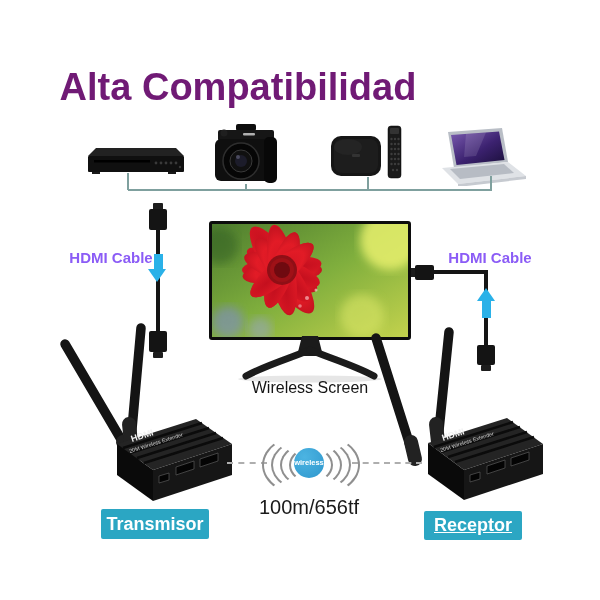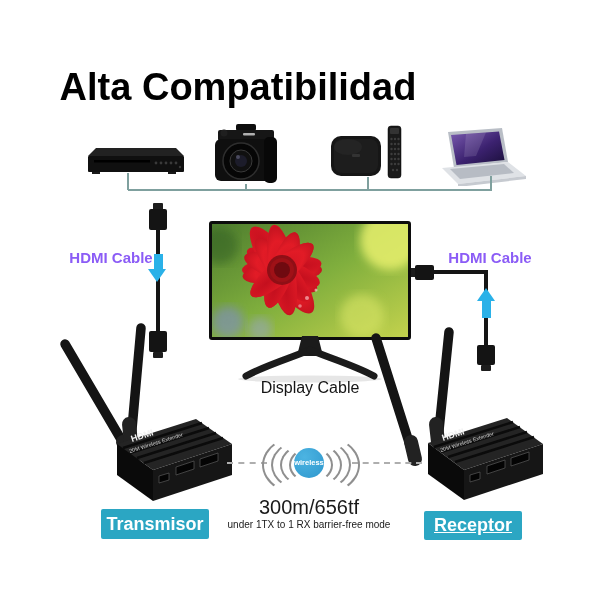--- a/index.html
+++ b/index.html
@@ -1,21 +1,21 @@
 <!DOCTYPE html>
 <html><head>
 <meta charset="utf-8">
 <style>
   html,body{margin:0;padding:0;background:#fff;}
   #stage{position:relative;width:600px;height:600px;background:#ffffff;overflow:hidden;
          font-family:"Liberation Sans",sans-serif;}
   .abs{position:absolute;}
   
   #title{left:0;top:66px;width:476px;text-align:center;font-size:38px;font-weight:bold;
-         color:#000000;letter-spacing:0px;}
+         color:#701a75;letter-spacing:0px;}
   
   .tealline{background:#7fa09e;}
   
   .cable-label{width:100px;text-align:center;font-size:15px;font-weight:bold;color:#8b5cf6;}
   #lbl-cable-left{left:61px;top:249px;}
   #lbl-cable-right{left:440px;top:249px;}
   
   .cable-part{background:#151515;}
   .conn-body{background:#141414;border-radius:2px;}
   .conn-tip{background:#1d1d1d;border-radius:1px;}
@@ -199,21 +199,21 @@
         <circle cx="18" cy="36" r="1.8" fill="#ffd7d7" opacity="0.5"></circle>
       </g>
     </svg>
   </div>
   <svg class="abs" style="left:230px;top:336px;" width="160" height="48" viewBox="0 0 160 48">
     <ellipse cx="80" cy="43" rx="72" ry="3.5" fill="#e6e6e6"></ellipse>
     <polygon points="72,0 88,0 93,20 67,20" fill="#1b1b1b"></polygon>
     <path d="M80,14 C 60,22 34,30 16,40" stroke="#1b1b1b" stroke-width="7" fill="none" stroke-linecap="round"></path>
     <path d="M80,14 C 100,22 126,30 144,40" stroke="#1b1b1b" stroke-width="7" fill="none" stroke-linecap="round"></path>
   </svg>
-  <div id="display-caption" class="abs">Display Cable</div>
+  <div id="display-caption" class="abs">Wireless Screen</div>
 
   <svg class="abs" style="left:50px;top:318px;" width="190" height="205" viewBox="0 0 190 205">
     <line x1="15" y1="26" x2="82" y2="140" stroke="#141414" stroke-width="9.5" stroke-linecap="round"></line>
     <line x1="73" y1="124" x2="83" y2="141" stroke="#222222" stroke-width="14" stroke-linecap="round"></line>
     <line x1="91" y1="10" x2="81" y2="122" stroke="#141414" stroke-width="9.5" stroke-linecap="round"></line>
     <line x1="79" y1="106" x2="81" y2="124" stroke="#222222" stroke-width="14" stroke-linecap="round"></line>
     <polygon points="67,126 146,101 182,126 103,152" fill="#242424"></polygon>
     <line x1="73" y1="130" x2="152" y2="105" stroke="#0b0b0b" stroke-width="2.5"></line>
     <line x1="80" y1="135" x2="159" y2="110" stroke="#0b0b0b" stroke-width="2.5"></line>
     <line x1="87" y1="140" x2="166" y2="115" stroke="#0b0b0b" stroke-width="2.5"></line>
@@ -254,16 +254,15 @@
   <div class="abs sig-arc l" style="left:289px;top:447px;width:40px;height:32px;"></div>
   <div class="abs sig-arc l" style="left:280px;top:442px;width:58px;height:42px;"></div>
   <div class="abs sig-arc l" style="left:271px;top:437px;width:76px;height:52px;"></div>
   <div class="abs sig-arc l" style="left:262px;top:432px;width:94px;height:62px;"></div>
   <div class="abs sig-arc r" style="left:289px;top:447px;width:40px;height:32px;"></div>
   <div class="abs sig-arc r" style="left:280px;top:442px;width:58px;height:42px;"></div>
   <div class="abs sig-arc r" style="left:271px;top:437px;width:76px;height:52px;"></div>
   <div class="abs sig-arc r" style="left:262px;top:432px;width:94px;height:62px;"></div>
 
   <div id="wireless-badge" class="abs">wireless</div>
-  <div id="distance-text" class="abs">300m/656tf</div>
-  <div id="distance-note" class="abs">under 1TX to 1 RX barrier-free mode</div>
+  <div id="distance-text" class="abs">100m/656tf</div>
 
 </div>
 
 </body></html>

